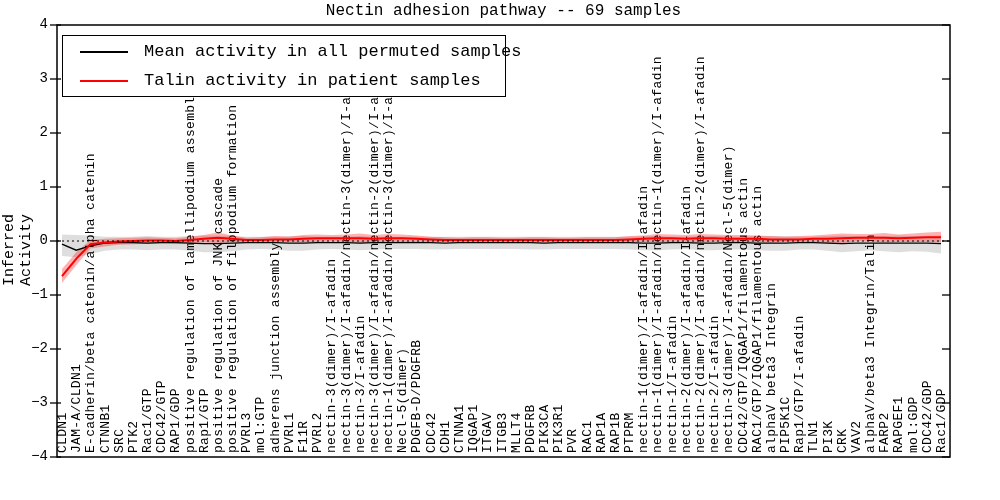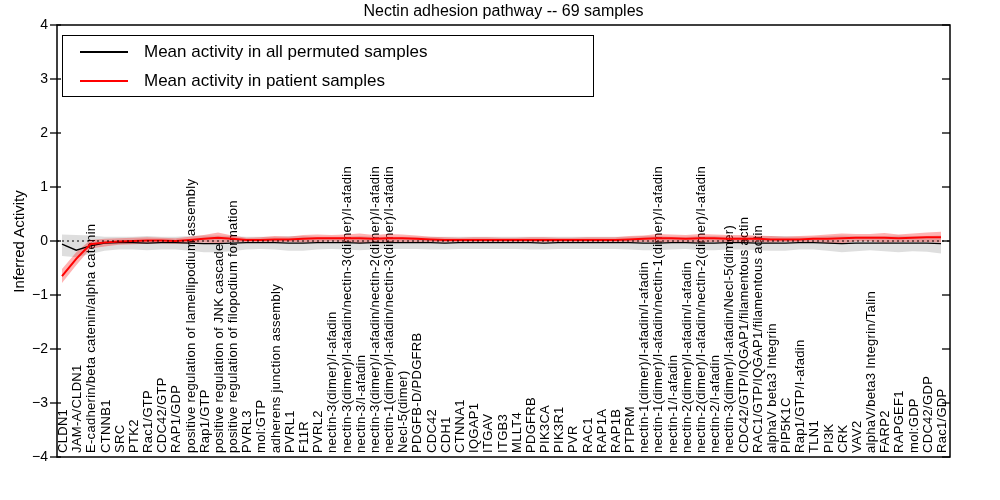--- a/index.html
+++ b/index.html
@@ -1,28 +1,28 @@
 <!DOCTYPE html>
 <html><head>
 <meta charset="utf-8">
 <style>
   html,body{margin:0;padding:0;background:#fff;}
   #figure{position:relative;width:1000px;height:500px;background:#ffffff;overflow:hidden;
-          font-family:Liberation Sans, sans-serif;color:#000;}
+          font-family:Liberation Mono, monospace;color:#000;}
   #plot-svg{position:absolute;left:0;top:0;z-index:2;pointer-events:none;}
   .chart-title{position:absolute;top:2px;left:57px;width:893px;text-align:center;
                font-size:16px;z-index:3;}
   .xaxis-title{position:absolute;top:478px;left:57px;width:893px;text-align:center;
                font-size:15px;z-index:3;}
   .yaxis-title{position:absolute;left:-52px;top:233px;width:140px;text-align:center;
                font-size:15px;transform:rotate(-90deg);z-index:3;}
   .ytick-label{position:absolute;width:40px;left:8px;text-align:right;font-size:14px;z-index:3;}
   .xtick-label{position:absolute;z-index:1;font-size:13px;letter-spacing:0.3px;line-height:15px;
                white-space:nowrap;transform:rotate(-90deg);transform-origin:0 0;}
-  #legend{position:absolute;left:62px;top:35px;width:532px;height:62px;background:#fff;
+  #legend{position:absolute;left:62px;top:35px;width:444px;height:62px;background:#fff;
           border:1.6px solid #000;z-index:4;box-sizing:border-box;}
   .legend-row{display:flex;align-items:center;height:27px;margin-top:2px;}
   .legend-swatch{width:48px;height:0;border-top-style:solid;border-top-width:2px;margin-left:17px;flex:none;}
   .legend-label{font-size:17px;margin-left:16px;white-space:nowrap;}
 </style>
 </head>
 <body>
 
 <div id="figure">
   <div class="chart-title">Nectin adhesion pathway -- 69 samples</div>
@@ -133,16 +133,16 @@
 
   <div class="yaxis-title">Inferred Activity</div>
 
   <div id="legend">
     <div class="legend-row">
       <div class="legend-swatch" style="border-top-color: rgb(0, 0, 0);"></div>
       <div class="legend-label">Mean activity in all permuted samples</div>
     </div>
     <div class="legend-row">
       <div class="legend-swatch" style="border-top-color: rgb(255, 0, 0);"></div>
-      <div class="legend-label">Mean activity in patient samples</div>
+      <div class="legend-label">Talin activity in patient samples</div>
     </div>
   </div>
 </div>
 
 </body></html>

